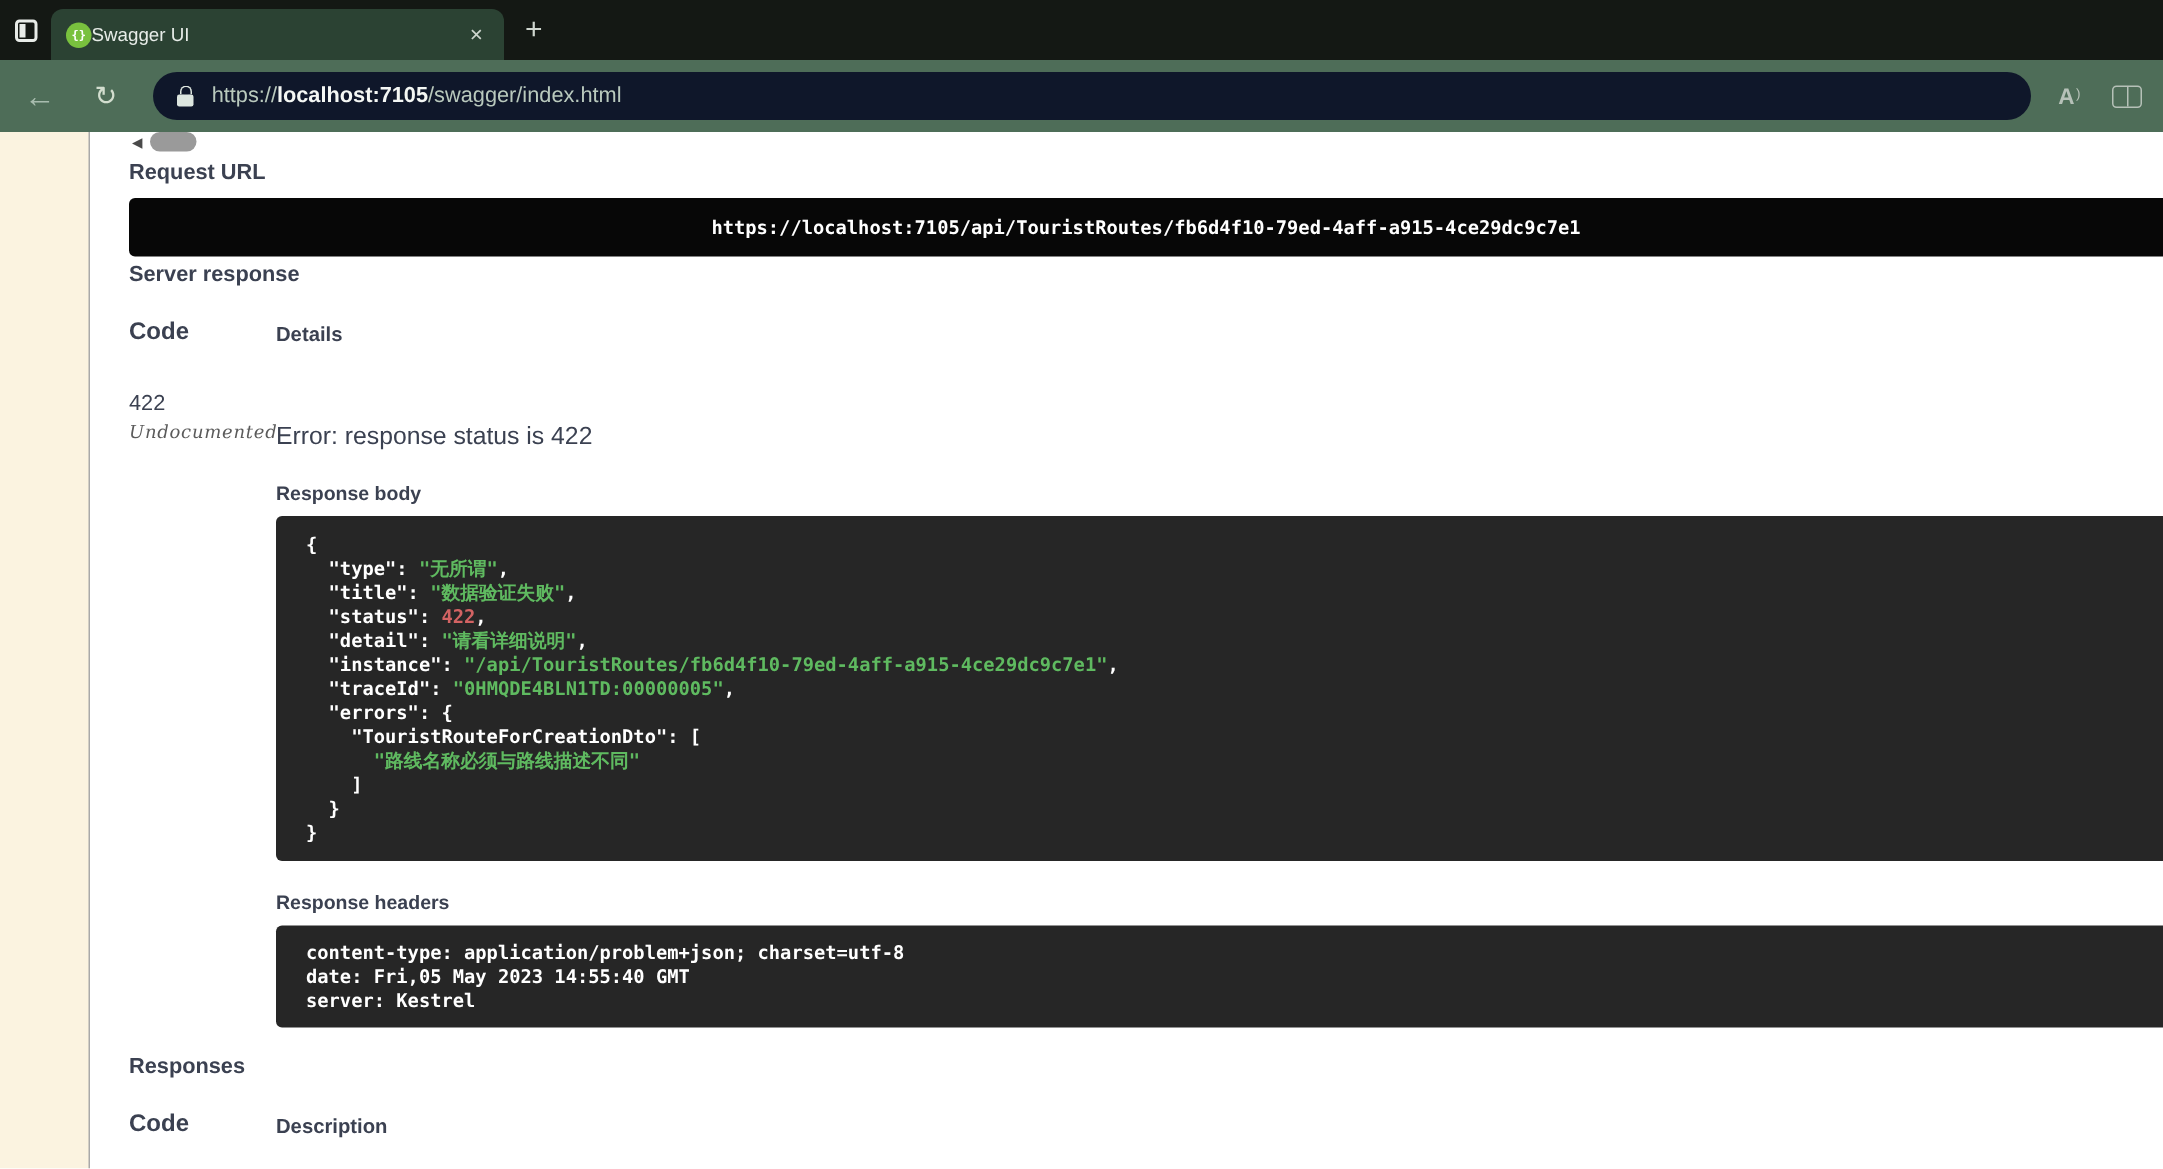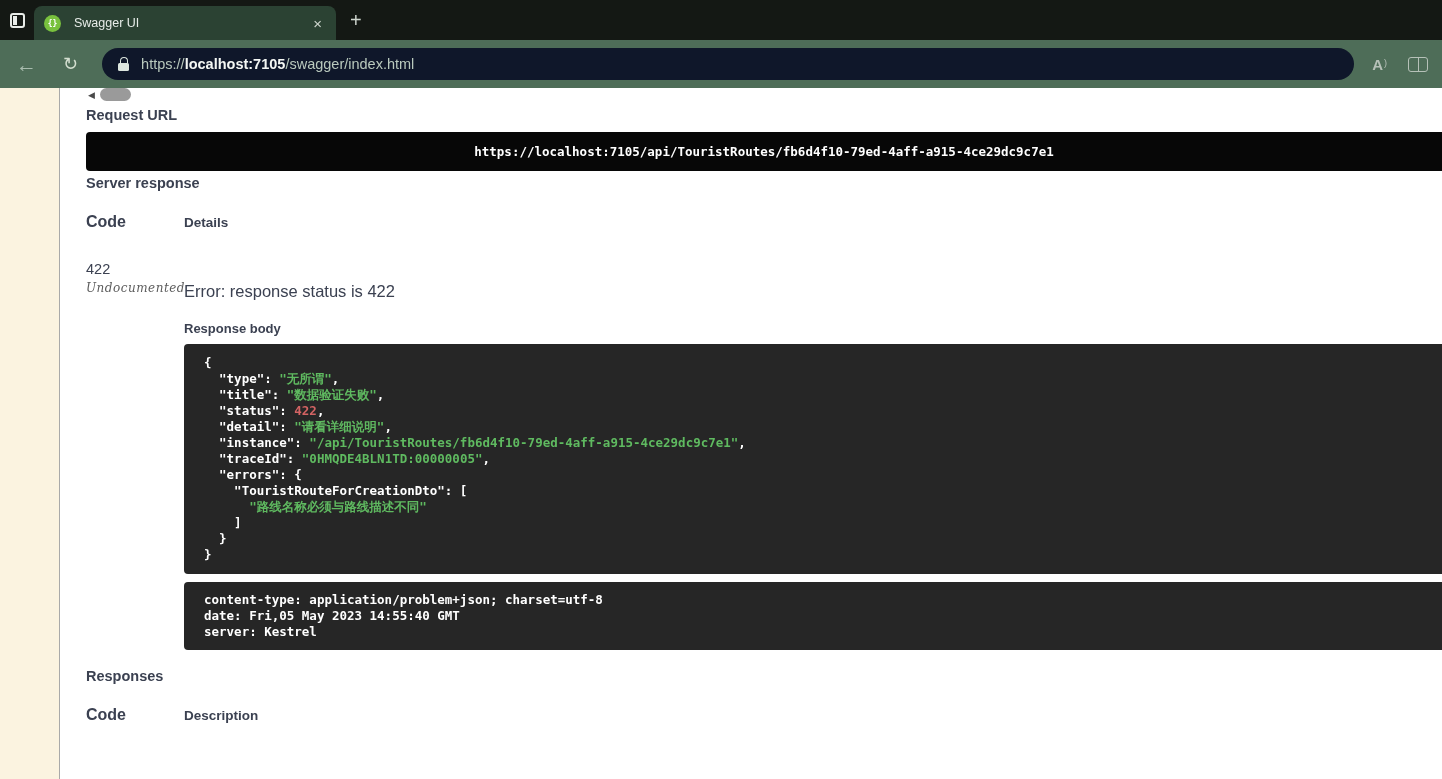--- a/index.html
+++ b/index.html
@@ -9,21 +9,21 @@
   
   .tabbar { height:40px; background:#141814; display:flex; align-items:flex-end; }
   .tab-actions { width:34px; height:40px; display:flex; align-items:center; justify-content:center; cursor:pointer; }
   .ta-box { width:15px; height:15px; border:2px solid #e8ece8; border-radius:3px; display:block; position:relative; }
   .ta-box::before { content:""; position:absolute; left:1px; top:1px; bottom:1px; width:4px; background:#e8ece8; }
   .tab { width:302px; height:34px; background:#2b4233; border-radius:8px 8px 0 0;
          display:flex; align-items:center; padding:0 10px; cursor:pointer; }
   .favicon { width:17px; height:17px; border-radius:50%; background:#79c13e; display:flex;
              align-items:center; justify-content:center; flex:0 0 auto; }
   .fav-glyph { color:#fff; font-size:8px; font-weight:bold; font-family:"DejaVu Sans Mono", monospace; }
-  .tab-title { color:#e7ece8; font-size:12.5px; margin-left:13px; flex:1; white-space:nowrap; overflow:hidden; }
+  .tab-title { color:#e7ece8; font-size:12.5px; margin-left:0; flex:1; white-space:nowrap; overflow:hidden; }
   .tab-close { color:#cdd5cd; font-size:15px; padding:0 4px; cursor:pointer; }
   .newtab { color:#cfd6cf; font-size:20px; font-weight:300; margin:0 0 6px 14px; cursor:pointer; line-height:28px; }
 
   .toolbar { height:48px; background:#4e6d58; display:flex; align-items:center; padding:0 14px; }
   .nav-icon { color:#d3decf; font-size:20px; line-height:1; cursor:pointer; }
   .nav-icon.back { color:#a8bcae; margin-right:26px; margin-left:2px; font-size:21px; }
   .nav-icon.refresh { margin-right:24px; font-size:18px; }
   .addressbar { flex:1; height:32px; background:#0f172a; border-radius:16px; display:flex;
                 align-items:center; padding:0 16px; margin-right:18px; cursor:text; }
   .lock { display:flex; flex-direction:column; align-items:center; margin-right:12px; }
@@ -137,20 +137,21 @@
 
       <div class="tbody">
         <div class="col-code">
           <div class="status">422</div>
           <div class="undoc">Undocumented</div>
         </div>
         <div class="col-details">
           <div class="error-msg">Error: response status is 422</div>
           <div class="sub-label">Response body</div>
           <pre class="codeblock"><div><span class="tok-p">{</span></div><div><span class="tok-p">  "type": </span><span class="tok-s">"无所谓"</span><span class="tok-p">,</span></div><div><span class="tok-p">  "title": </span><span class="tok-s">"数据验证失败"</span><span class="tok-p">,</span></div><div><span class="tok-p">  "status": </span><span class="tok-n">422</span><span class="tok-p">,</span></div><div><span class="tok-p">  "detail": </span><span class="tok-s">"请看详细说明"</span><span class="tok-p">,</span></div><div><span class="tok-p">  "instance": </span><span class="tok-s">"/api/TouristRoutes/fb6d4f10-79ed-4aff-a915-4ce29dc9c7e1"</span><span class="tok-p">,</span></div><div><span class="tok-p">  "traceId": </span><span class="tok-s">"0HMQDE4BLN1TD:00000005"</span><span class="tok-p">,</span></div><div><span class="tok-p">  "errors": {</span></div><div><span class="tok-p">    "TouristRouteForCreationDto": [</span></div><div><span class="tok-p">      </span><span class="tok-s">"路线名称必须与路线描述不同"</span></div><div><span class="tok-p">    ]</span></div><div><span class="tok-p">  }</span></div><div><span class="tok-p">}</span></div></pre>
+          <div class="sub-label">Response headers</div>
           <pre class="codeblock headers"><div>content-type: application/problem+json; charset=utf-8</div><div>date: Fri,05 May 2023 14:55:40 GMT</div><div>server: Kestrel</div></pre>
         </div>
       </div>
 
       <div class="h-label lbl-responses">Responses</div>
       <div class="thead bottom">
         <span class="col-code code-h">Code</span>
         <span class="details-h">Description</span>
       </div>
 

